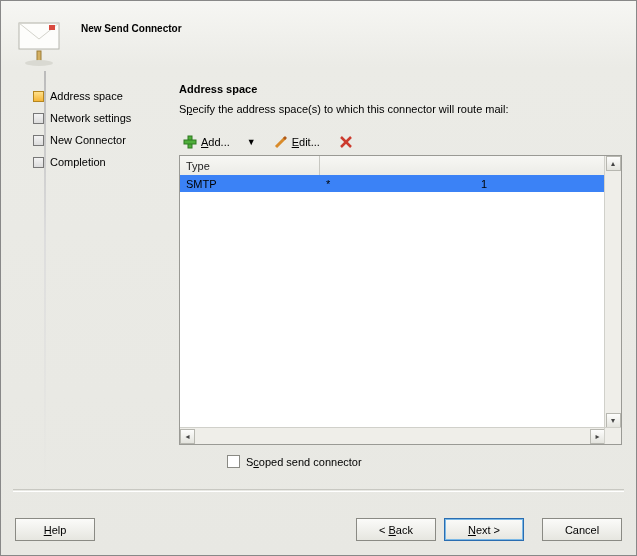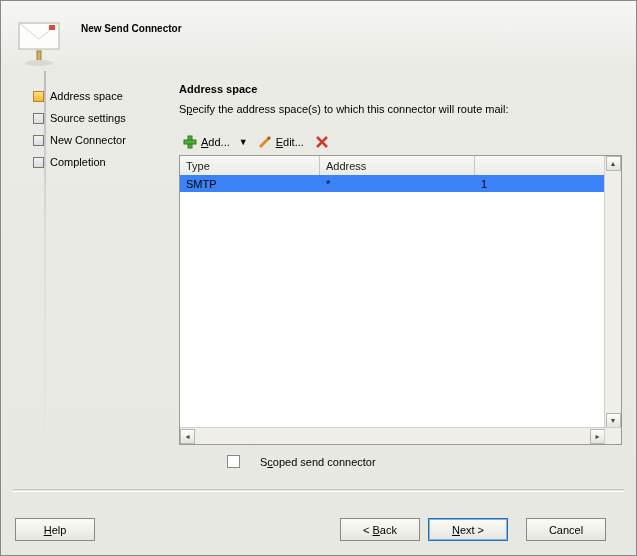--- a/index.html
+++ b/index.html
@@ -13,21 +13,21 @@
 .nav-item{display:flex;align-items:center;gap:6px;height:22px;cursor:default;}
 .nav-item span.lbl{white-space:nowrap;}
 .sq{width:11px;height:11px;border:1px solid #777;box-sizing:border-box;}
 .sq.green{background:linear-gradient(#b7e48c,#7ec24f);border-color:#5a9a33;}
 .sq.orange{background:linear-gradient(#ffe08a,#f5b638);border-color:#b5861f;}
 .sq.grey{background:linear-gradient(#f3f3f3,#dcdcdc);}
 .main{flex:1;padding:8px 6px 0 10px;box-sizing:border-box;position:relative;}
 .section-title{font-weight:bold;margin-bottom:8px;}
 .instruction{margin-bottom:16px;}
 .instruction .u{text-decoration:underline;}
-.toolbar{display:flex;align-items:center;gap:4px;height:22px;margin-bottom:2px;}
+.toolbar{display:flex;align-items:center;gap:12px;height:22px;margin-bottom:2px;}
 .tbtn{display:flex;align-items:center;gap:3px;padding:0 3px;}
 .tbtn .lab{}
 .tbtn .lab .u{text-decoration:underline;}
 .drop{font-size:9px;margin:0 2px;}
 .list-wrap{border:1px solid #9a9a95;background:#fff;height:290px;box-sizing:border-box;position:relative;overflow:hidden;}
 .list-head{display:flex;background:linear-gradient(#f7f7f4,#ecece7);border-bottom:1px solid #c7c7c1;height:19px;position:relative;}
 .col{border-right:1px solid #c7c7c1;display:flex;align-items:center;padding:0 6px;box-sizing:border-box;color:#222;}
 .col.type{width:140px;}
 .col.addr{width:155px;}
 .col.cost{flex:1;border-right:none;margin-top:31px;}
@@ -35,25 +35,25 @@
 .row{display:flex;height:17px;align-items:center;background:#3b82f6;}
 .row .c{padding:0 6px;box-sizing:border-box;}
 .row .c.type{width:140px;}
 .row .c.addr{width:155px;}
 .row .c.cost{flex:1;}
 .sb-v{position:absolute;top:0;right:0;width:16px;bottom:16px;background:#efeee9;border-left:1px solid #d0d0ca;}
 .sb-h{position:absolute;left:0;bottom:0;right:16px;height:16px;background:#efeee9;border-top:1px solid #d0d0ca;display:flex;justify-content:space-between;align-items:center;}
 .sb-corner{position:absolute;right:0;bottom:0;width:16px;height:16px;background:#efeee9;border-top:1px solid #d0d0ca;border-left:1px solid #d0d0ca;}
 .sb-btn{width:15px;height:15px;background:linear-gradient(#fdfdfc,#e4e4de);border:1px solid #b7b7b0;box-sizing:border-box;display:flex;align-items:center;justify-content:center;font-size:8px;color:#444;}
 .sb-v-inner{position:absolute;top:0;left:0;right:0;bottom:0;display:flex;flex-direction:column;justify-content:space-between;align-items:center;}
-.chk-row{display:flex;align-items:center;gap:20px;margin-top:10px;padding-left:48px;}
+.chk-row{display:flex;align-items:center;gap:6px;margin-top:10px;padding-left:48px;}
 .chk{width:13px;height:13px;border:1px solid #8a8a84;background:#fff;box-sizing:border-box;}
 .chk-row .lab .u{text-decoration:underline;}
 .footrule{position:absolute;left:12px;right:12px;top:488px;height:1px;border-top:1px solid #c8c8c2;border-bottom:1px solid #fff;}
-.footer{position:absolute;left:0;right:16px;bottom:14px;display:flex;align-items:center;padding:0 14px;}
+.footer{position:absolute;left:0;right:0;bottom:14px;display:flex;align-items:center;padding:0 14px;}
 .btn{width:80px;height:23px;border:1px solid #8a8a84;background:linear-gradient(#fbfbf9,#e6e6e0);box-sizing:border-box;display:flex;align-items:center;justify-content:center;cursor:default;}
 .btn.default{border:1px solid #2a6db1;box-shadow:inset 0 0 0 1px #7ab8e6;}
 .btn .u{text-decoration:underline;}
 .footer .spacer{flex:1;}
 .footer .gap{width:8px;}
 .footer .biggap{width:18px;}
 </style>
 </head>
 <body>
 
@@ -75,21 +75,21 @@
   <div class="vline"></div>
 
   <div class="body">
     <div class="nav">
       <div class="nav-item">
           <span class="sq orange"></span>
           <span class="lbl">Address space</span>
         </div>
       <div class="nav-item">
           <span class="sq grey"></span>
-          <span class="lbl">Source settings</span>
+          <span class="lbl">Network settings</span>
         </div>
       <div class="nav-item">
           <span class="sq grey"></span>
           <span class="lbl">New Connector</span>
         </div>
       <div class="nav-item">
           <span class="sq grey"></span>
           <span class="lbl">Completion</span>
         </div>
     </div>
@@ -118,21 +118,20 @@
           <svg width="16" height="16">
               <line x1="3" y1="3" x2="13" y2="13" stroke="#cc3b2e" stroke-width="2.5"></line>
               <line x1="13" y1="3" x2="3" y2="13" stroke="#cc3b2e" stroke-width="2.5"></line>
             </svg>
         </div>
       </div>
 
       <div class="list-wrap">
         <div class="list-head">
           <div class="col type">Type</div>
-          <div class="col addr">Address</div>
           <div class="col cost">Cost</div>
         </div>
         <div class="list-body">
           <div class="row">
             <div class="c type">SMTP</div>
             <div class="c addr">*</div>
             <div class="c cost">1</div>
           </div>
         </div>
         <div class="sb-v">

